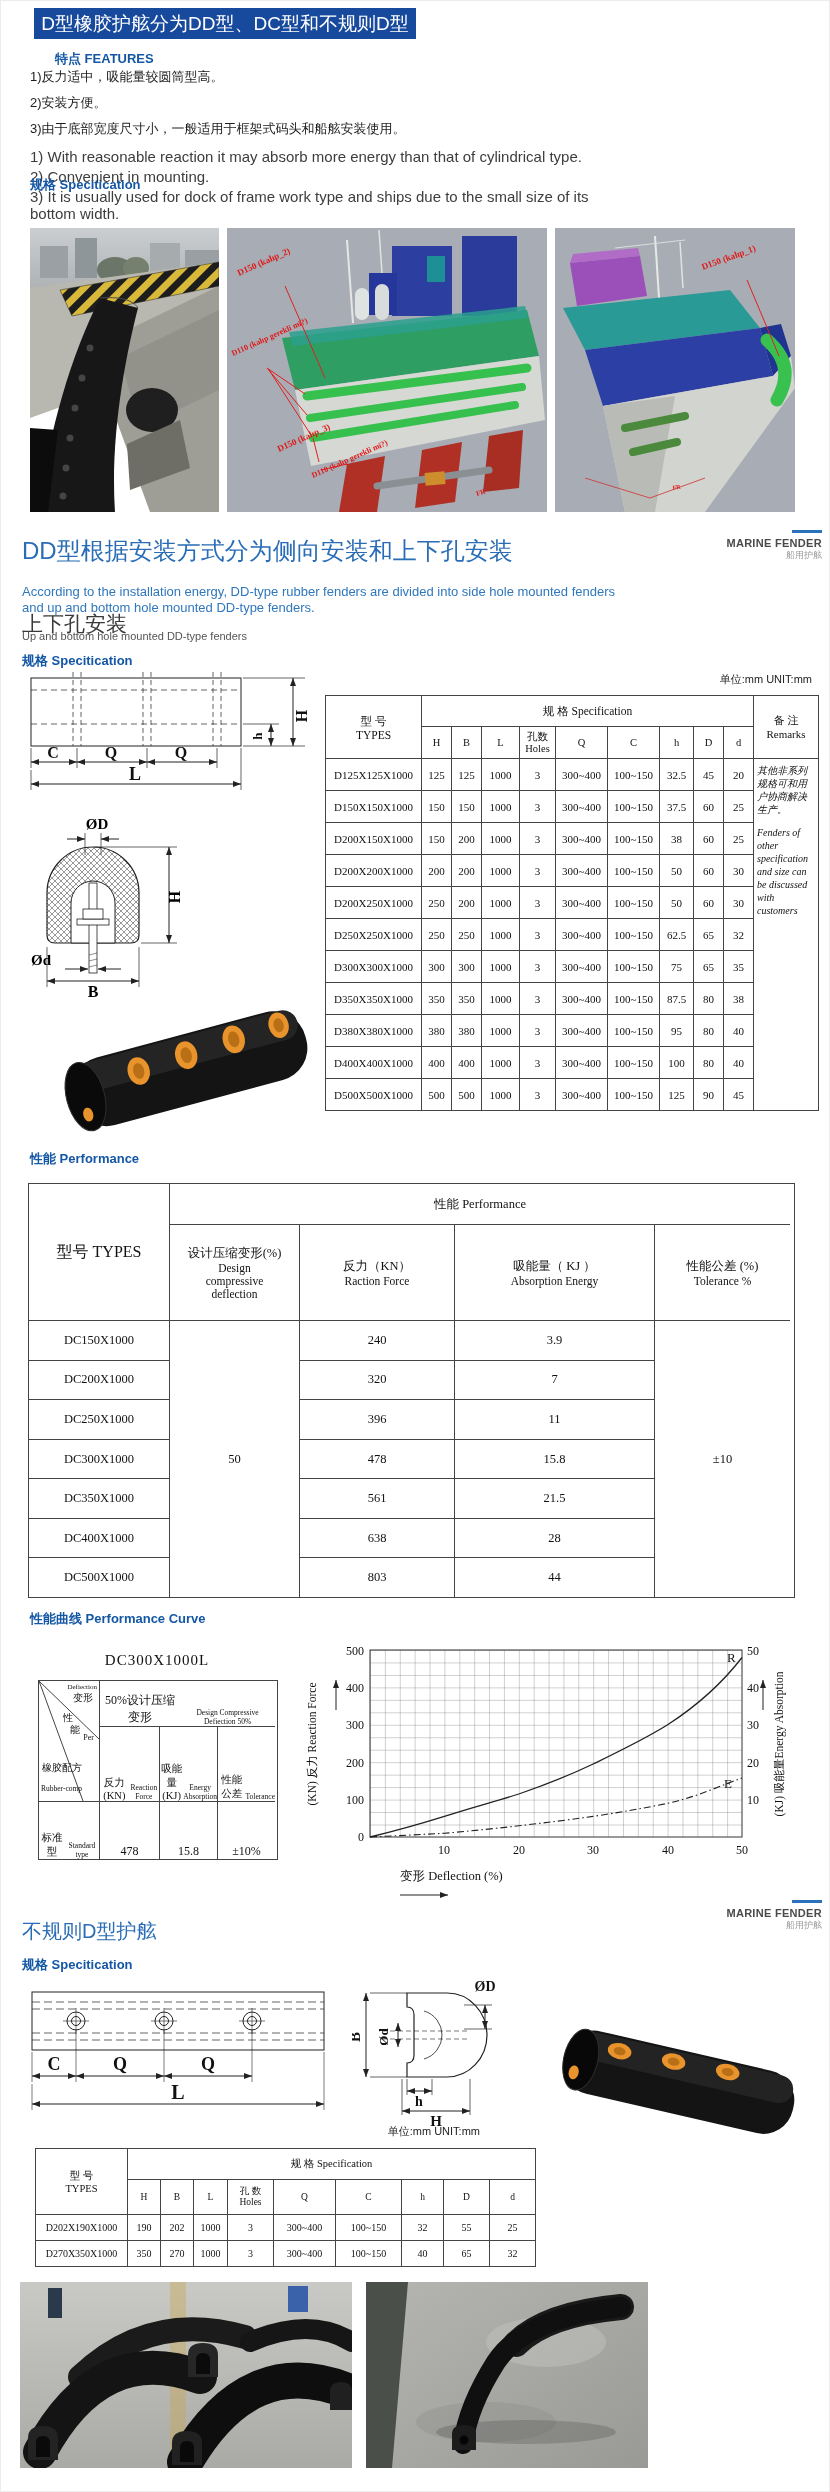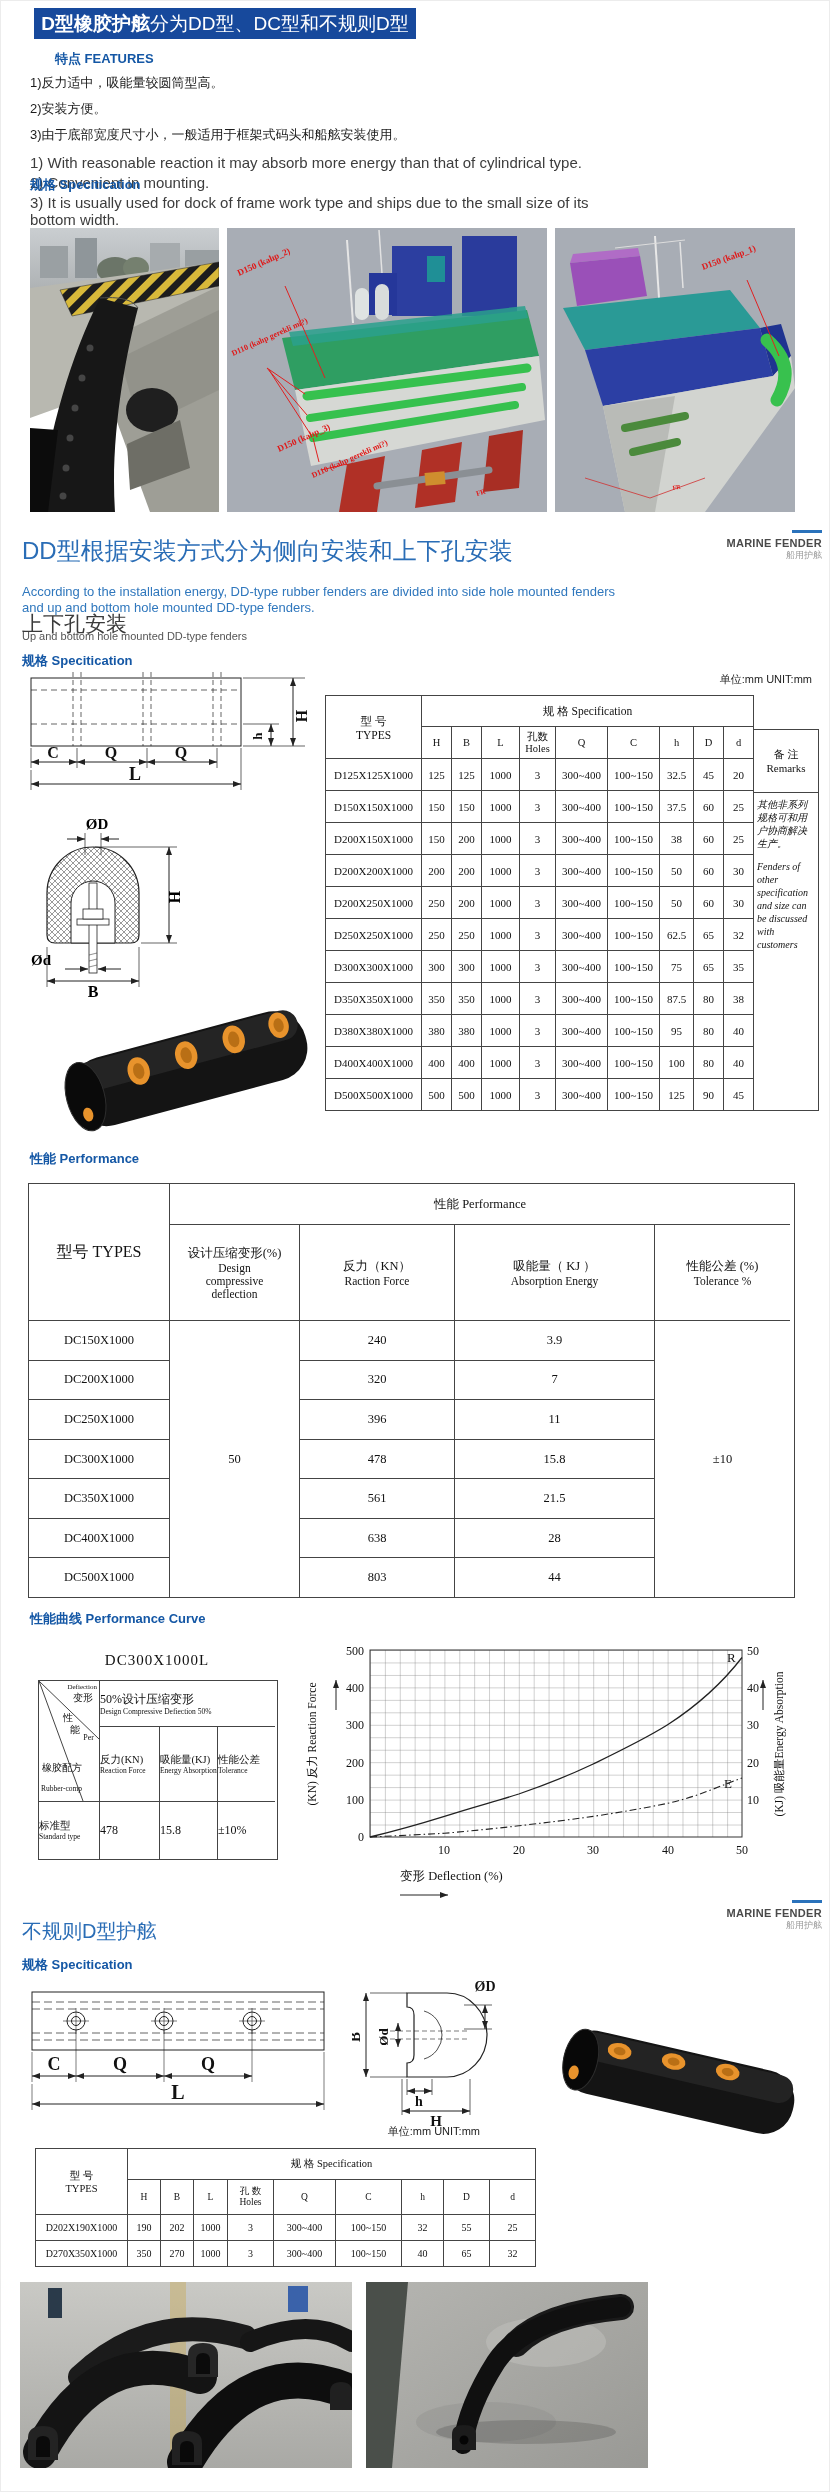--- a/index.html
+++ b/index.html
@@ -3,25 +3,25 @@
 <meta charset="utf-8">
 <style>
   html,body{margin:0;padding:0;background:#fff;}
   .page{position:relative;width:830px;height:2492px;background:#fff;overflow:hidden;
         font-family:"Liberation Sans",sans-serif;color:#222;box-shadow:inset 0 0 0 1px #ececec;}
   .abs{position:absolute;}
 
   
   #title-bar{left:34px;top:8px;width:382px;height:31px;background:#17499c;color:#fff;
              display:flex;align-items:center;justify-content:center;white-space:nowrap;font-size:19px;}
-  #title-bar .strong{font-weight:bold;margin-right:0;}
+  #title-bar .strong{font-weight:normal;margin-right:0;}
 
   
   #features{left:30px;top:50px;width:560px;}
-  #features h3{margin:0 0 6px 0;font-size:13px;color:#1457a5;padding-left:25px;}
+  #features h3{margin:0 0 0 0;font-size:13px;color:#1457a5;padding-left:25px;}
   #features .cn p{margin:0 0 8px 0;font-size:13px;color:#1c1c1c;}
   #features .en p{margin:0 0 3px 0;font-size:15px;color:#3d3d3d;}
   .blue-label{font-size:13px;font-weight:bold;color:#1457a5;}
 
   
   #dd-heading{left:22px;top:535px;font-size:24px;color:#2a6db6;font-weight:500;}
   #dd-desc{left:22px;top:584px;font-size:13px;color:#2f77bd;line-height:16px;}
   #dd-sub-cn{left:22px;top:610px;font-size:21px;color:#3a3a3a;}
   #dd-sub-en{left:22px;top:630px;font-size:11px;color:#555;text-align:center;}
   #spec2-label{left:22px;top:652px;}
@@ -40,21 +40,21 @@
   #curve-label{left:30px;top:1610px;}
   #irr-heading{left:22px;top:1918px;font-size:20px;color:#2a6db6;font-weight:500;}
   #spec3-label{left:22px;top:1956px;}
 
   
   #spec1{left:325px;top:695px;width:494px;display:flex;font-family:"Liberation Serif",serif;color:#111;}
   #spec1 table{border-collapse:collapse;table-layout:fixed;width:428px;}
   #spec1 td{border:1px solid #444;text-align:center;vertical-align:middle;padding:0;font-size:11px;height:31px;overflow:hidden;}
   #spec1 tr.h1 td{height:30px;font-size:11.5px;}
   #spec1 tr.h2 td{height:31px;font-size:10.5px;line-height:12px;}
-  #spec1 .remarks{width:66px;border:1px solid #444;border-left:none;display:flex;flex-direction:column;margin-top:34px;}
+  #spec1 .remarks{width:66px;border:1px solid #444;border-left:none;display:flex;flex-direction:column;}
   #spec1 .remarks-head{height:62px;border-bottom:1px solid #444;display:flex;flex-direction:column;
         align-items:center;justify-content:center;font-size:11px;line-height:14px;}
   #spec1 .remarks-body{flex:1;padding:5px 3px;font-size:10px;line-height:13px;font-style:italic;}
   #spec1 .remarks-body .en{margin-top:10px;}
 
   
   #perf{left:28px;top:1183px;width:765px;height:413px;border:1px solid #444;display:grid;
         grid-template-columns:140px 130px 155px 200px 136px;grid-template-rows:40px 96px 1fr;
         font-family:"Liberation Serif",serif;color:#111;}
   #perf .c{display:flex;flex-direction:column;align-items:center;justify-content:center;text-align:center;}
@@ -62,21 +62,21 @@
   #perf .hd-cn{font-size:12.5px;} #perf .hd-en{font-size:11.5px;line-height:13px;}
   #perf .pcol{display:flex;flex-direction:column;}
   #perf .pcell{flex:1;display:flex;align-items:center;justify-content:center;font-size:12.5px;border-top:1px solid #444;}
   #perf .pcell:first-child{border-top:none;}
   #perf .merged{display:flex;align-items:center;justify-content:center;font-size:12.5px;}
 
   
   #ctable{left:38px;top:1680px;width:238px;height:178px;border:1px solid #444;display:grid;
           grid-template-columns:60px 60px 58px 58px;grid-template-rows:45px 75px 1fr;
           font-family:"Liberation Serif",serif;color:#111;}
-  #ctable .c{display:flex;flex-direction:column;align-items:flex-start;justify-content:center;text-align:center;}
+  #ctable .c{display:flex;flex-direction:row;align-items:flex-end;justify-content:center;text-align:center;}
   #ctable .bl{border-left:1px solid #444;} #ctable .bt{border-top:1px solid #444;}
   #ctable .cn{font-size:10.5px;} #ctable .en{font-size:7.5px;line-height:8.5px;}
   #ctable .corner{position:relative;grid-row:1/3;}
   #ctable .corner span{position:absolute;}
   #cmodel{left:57px;top:1652px;width:200px;text-align:center;font-family:"Liberation Serif",serif;
           font-size:15px;letter-spacing:1px;color:#111;}
 
   
   #table3{left:35px;top:2148px;font-family:"Liberation Serif",serif;color:#111;}
   #table3 table{border-collapse:collapse;table-layout:fixed;width:500px;}

